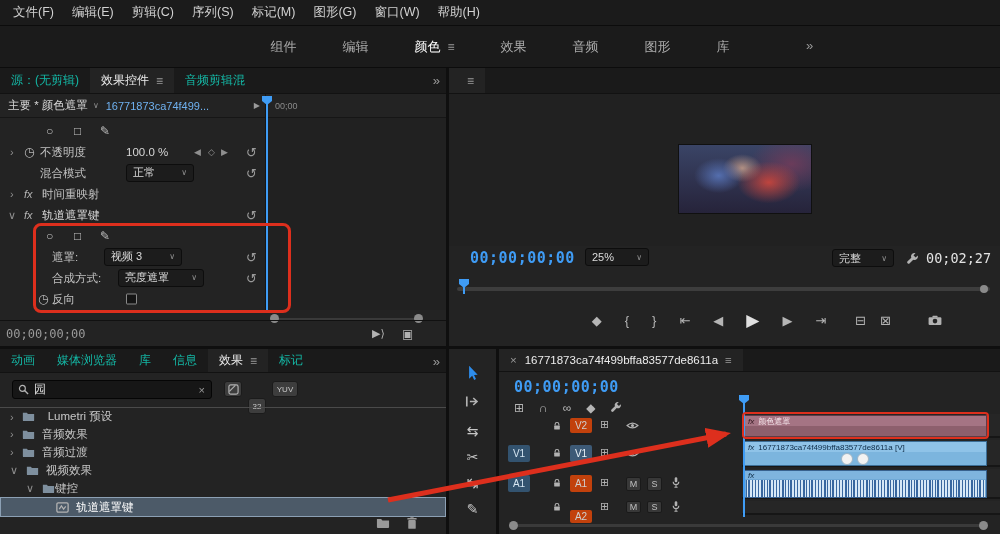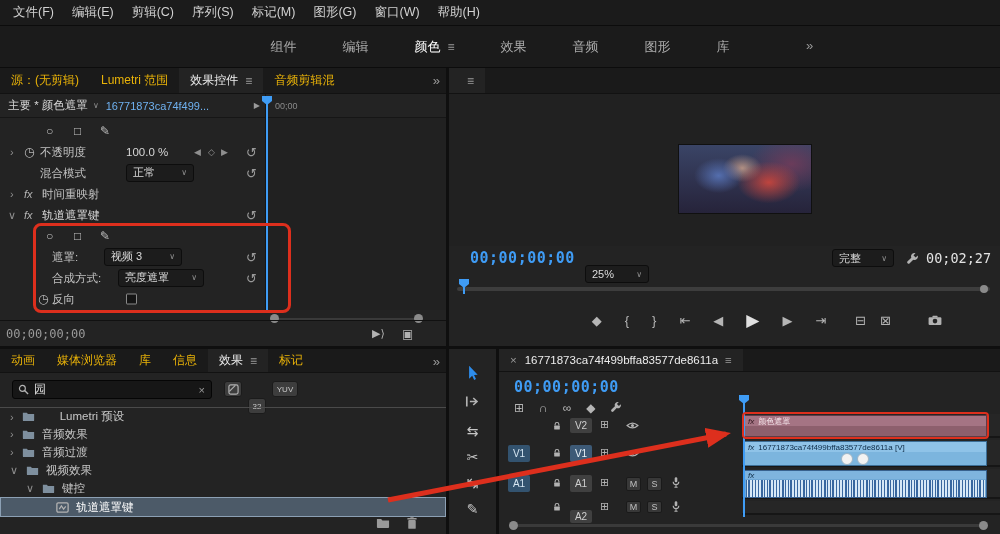--- a/index.html
+++ b/index.html
@@ -2,21 +2,21 @@
 <html><head>
 <meta charset="utf-8">
 <style>
 *{margin:0;padding:0;box-sizing:border-box}
 html,body{width:1000px;height:534px}
 body{position:relative;overflow:hidden;background:#0f0f0f;color:#c8c8c8;
   font-family:"Liberation Sans","DejaVu Sans",sans-serif;font-size:12px}
 .abs{position:absolute}
 .panel{position:absolute;background:#232323;overflow:hidden}
 .tabbar{position:absolute;left:0;right:0;top:0;height:26px;background:#1a1a1a;display:flex;border-bottom:1px solid #121212}
-.tab{display:flex;align-items:center;padding:0 11px;color:#eab308;white-space:nowrap;font-size:12px}
+.tab{display:flex;align-items:center;padding:0 11px;color:#14b8a6;white-space:nowrap;font-size:12px}
 .tab.active{background:#232323;color:#ececec}
 .pm{margin-left:7px;color:#9a9a9a}
 .ovf{position:absolute;right:6px;top:5px;color:#9a9a9a;font-size:13px}
 .mono{font-family:"DejaVu Sans Mono","Liberation Mono",monospace}
 .tcblue{color:#3f9cf5;font-weight:bold;font-size:15px;letter-spacing:.5px}
 .menu-item{padding:0 9px;color:#d2d2d2;font-size:12.5px;white-space:nowrap}
 .ws-tab{color:#ababab;font-size:13px;white-space:nowrap}
 .ws-tab.active{color:#ffffff}
 .ecrow{position:absolute;left:0;width:265px;height:21px}
 .ecrow>*{position:absolute;top:50%;transform:translateY(-50%)}
@@ -28,21 +28,21 @@
 .reseti{color:#999;font-size:13px}
 .kf{color:#8f8f8f;font-size:9px}
 .maskic{color:#c0c0c0;font-size:12px}
 .dd{display:flex;align-items:center;background:#1c1c1c;border:1px solid #0d0d0d;border-radius:3px;height:18px;padding:0 6px;color:#dcdcdc;font-size:11px;white-space:nowrap}
 .dd .c{margin-left:auto;padding-left:8px;color:#8f8f8f;font-size:8px}
 .chk{width:11px;height:11px;border:1px solid #8a8a8a;background:#141414;border-radius:1px}
 .icn{color:#b2b2b2}
 .svgi{display:inline-block;vertical-align:middle;fill:#b2b2b2;stroke:#b2b2b2}
 .annred{position:absolute;border:3px solid #dd2f1d;border-radius:8px;z-index:55;pointer-events:none}
 .mbtn{position:absolute;width:15px;height:14px;background:#383838;border:1px solid #1a1a1a;border-radius:2px;color:#c0c0c0;font-size:9px;display:flex;align-items:center;justify-content:center}
-.nbox{position:absolute;background:#404040;border-radius:2px;color:#cfcfcf;font-size:10px;display:flex;align-items:center;justify-content:center}
+.nbox{position:absolute;background:#c2410c;border-radius:2px;color:#cfcfcf;font-size:10px;display:flex;align-items:center;justify-content:center}
 .tick{position:absolute;top:3px;font-size:9px;color:#8a8a8a;white-space:nowrap}
 .trow{position:relative;height:18px;display:flex;align-items:center;color:#c8c8c8;font-size:11.5px}
 .badge{width:18px;height:16px;background:#3d3d3d;border:1px solid #1b1b1b;border-radius:3px;color:#c8c8c8;font-size:8px;display:flex;align-items:center;justify-content:center}
 .tool{position:absolute;left:50%;transform:translateX(-50%);color:#c5c5c5;font-size:14px}
 .wave{background-color:#d6e8f6;background-image:repeating-linear-gradient(90deg,#38679f 0 1px,rgba(0,0,0,0) 1px 3px),repeating-linear-gradient(90deg,rgba(0,0,0,0) 0 2px,#38679f 2px 3px,rgba(0,0,0,0) 3px 7px)}
 .phline{position:absolute;width:2px;background:#3f9cf5;z-index:40}
 .phhead{position:absolute;width:10px;height:9px;background:#3f9cf5;z-index:41;clip-path:polygon(0 0,100% 0,100% 55%,50% 100%,0 55%)}
 </style>
 </head>
 <body>
@@ -120,23 +120,20 @@
   <span class="ws-tab">图形</span>
   <span class="ws-tab">库</span>
 </div>
 <span class="abs ovf" style="left:806px;top:38px">»</span>
 
 <div class="panel" style="left:0;top:68px;width:446px;height:278px">
   <div class="tabbar">
     <div class="tab">
         <span>源：(无剪辑)</span>
       </div>
-    <div class="tab">
-        <span>Lumetri 范围</span>
-      </div>
     <div class="tab active">
       <span>效果控件</span>
       <span class="pm">≡</span>
     </div>
     <div class="tab">
         <span>音频剪辑混</span>
       </div>
     <span class="ovf">»</span>
   </div>
 
@@ -248,21 +245,21 @@
     <div class="abs" style="left:229px;top:50px;width:134px;height:70px;border:1px solid #101010;background:
            radial-gradient(45px 30px at 68% 55%, rgba(205,70,60,.9), rgba(205,70,60,0) 70%),
            radial-gradient(35px 25px at 30% 45%, rgba(90,120,190,.85), rgba(90,120,190,0) 70%),
            radial-gradient(28px 20px at 48% 34%, rgba(230,180,150,.7), rgba(230,180,150,0) 70%),
            radial-gradient(60px 40px at 85% 28%, rgba(120,60,90,.8), rgba(120,60,90,0) 70%),
            linear-gradient(180deg,#3a4466,#26233a)"></div>
   </div>
 
   <div class="abs" style="left:0;top:178px;width:551px;height:24px">
     <span class="abs mono tcblue" style="left:21px;top:3px">00;00;00;00</span>
-    <span class="dd abs" style="left:136px;top:19px;width:64px">
+    <span class="dd abs" style="left:136px;top:2px;width:64px">
       <span>25%</span>
         <span class="c">∨</span>
     </span>
     <span class="dd abs" style="left:383px;top:3px;width:62px">
       <span>完整</span>
         <span class="c">∨</span>
     </span>
     <svg class="svgi abs" style="left:457px;top:6px" width="13" height="13">
         <use href="#i-wrench"></use>
       </svg>
@@ -335,21 +332,21 @@
     <div class="abs badge" style="left:248px;top:19px">32</div>
     <div class="abs badge" style="left:272px;top:2px;width:26px">YUV</div>
   </div>
 
   <div class="abs" style="left:0;top:58px;width:446px">
     <div class="trow" style="border-top:1px solid #4a4a4a">
       <span class="twirl" style="margin-left:10px">›</span>
       <svg class="svgi" style="margin-left:8px;fill:#7e8f9e;stroke:#7e8f9e" width="13" height="11">
           <use href="#i-folder"></use>
         </svg>
-      <span style="margin-left:25px">Lumetri 预设</span>
+      <span style="margin-left:13px">Lumetri 预设</span>
     </div>
     <div class="trow">
       <span class="twirl" style="margin-left:10px">›</span>
       <svg class="svgi" style="margin-left:8px;fill:#7e8f9e;stroke:#7e8f9e" width="13" height="11">
           <use href="#i-folder"></use>
         </svg>
       <span style="margin-left:7px">音频效果</span>
     </div>
     <div class="trow">
       <span class="twirl" style="margin-left:10px">›</span>
@@ -363,21 +360,21 @@
       <svg class="svgi" style="margin-left:8px;fill:#7e8f9e;stroke:#7e8f9e" width="13" height="11">
           <use href="#i-folder"></use>
         </svg>
       <span style="margin-left:7px">视频效果</span>
     </div>
     <div class="trow">
       <span class="twirl" style="margin-left:26px">∨</span>
       <svg class="svgi" style="margin-left:8px;fill:#7e8f9e;stroke:#7e8f9e" width="13" height="11">
           <use href="#i-folder"></use>
         </svg>
-      <span style="margin-left:7px">键控</span>
+      <span style="">键控</span>
     </div>
     <div class="trow" style="height:20px;background:#4c5a68;outline:1px solid #8ca0b4;outline-offset:-1px;color:#ffffff">
       <svg class="svgi" style="margin-left:56px" width="13" height="11">
           <use href="#i-effect"></use>
         </svg>
       <span style="margin-left:7px">轨道遮罩键</span>
     </div>
   </div>
 
   <svg class="svgi abs" style="left:376px;top:168px;fill:#9a9a9a;stroke:#9a9a9a" width="14" height="12">

